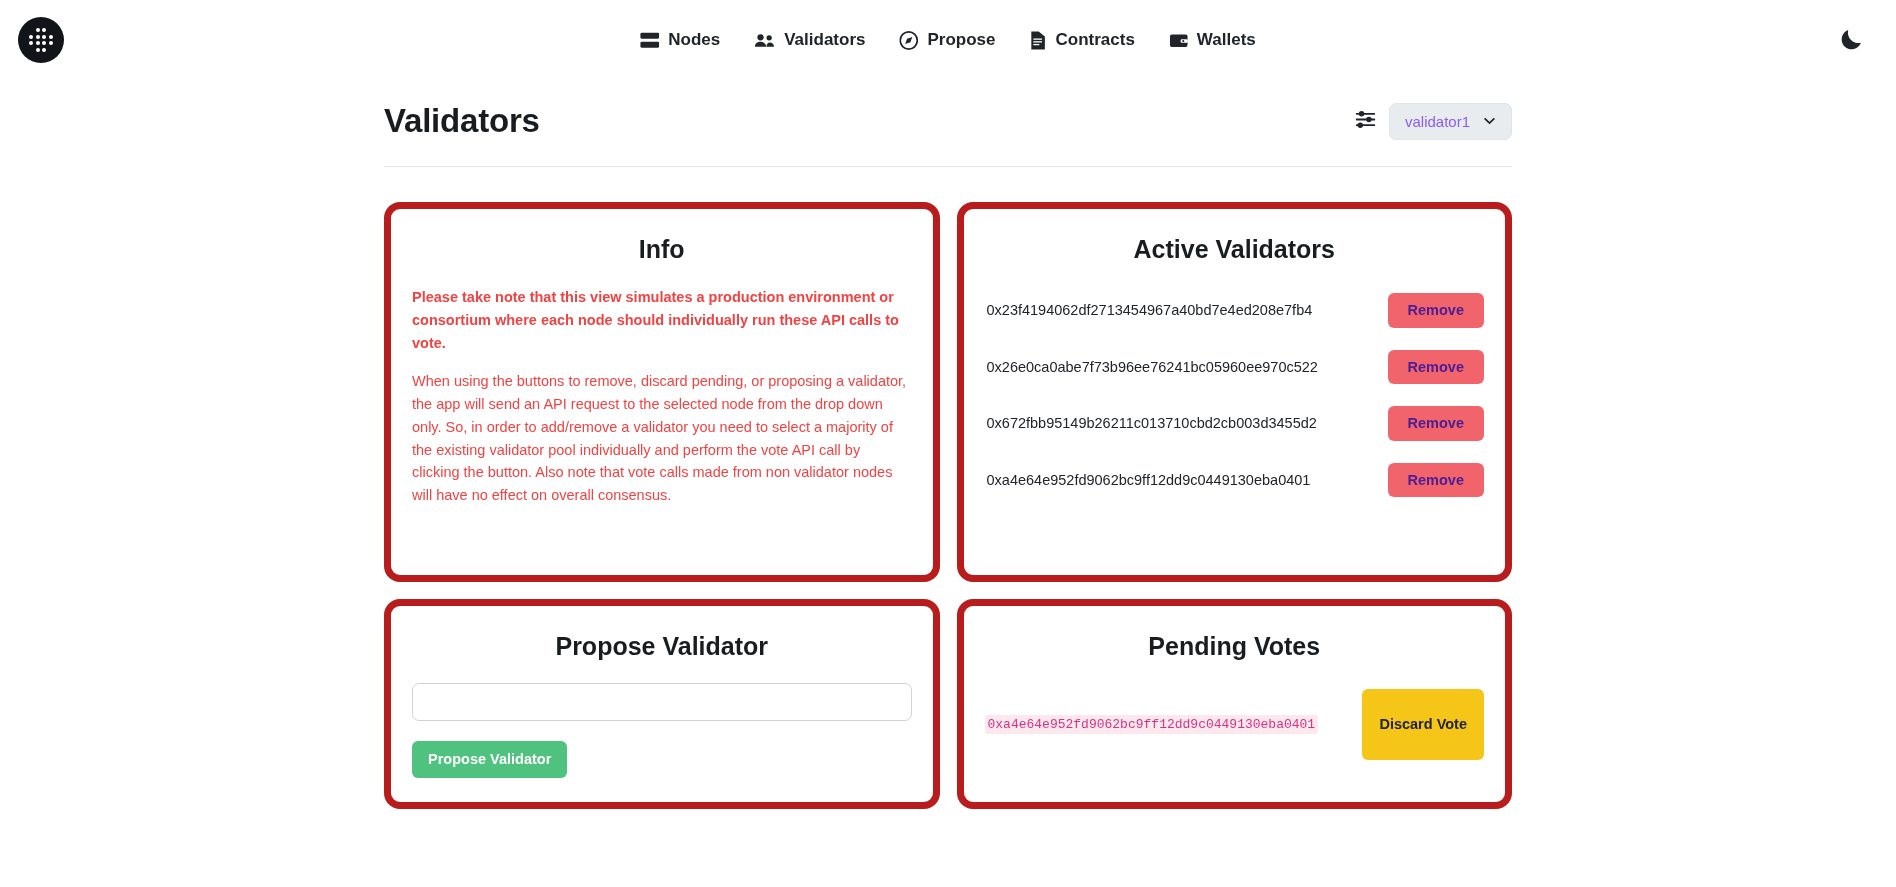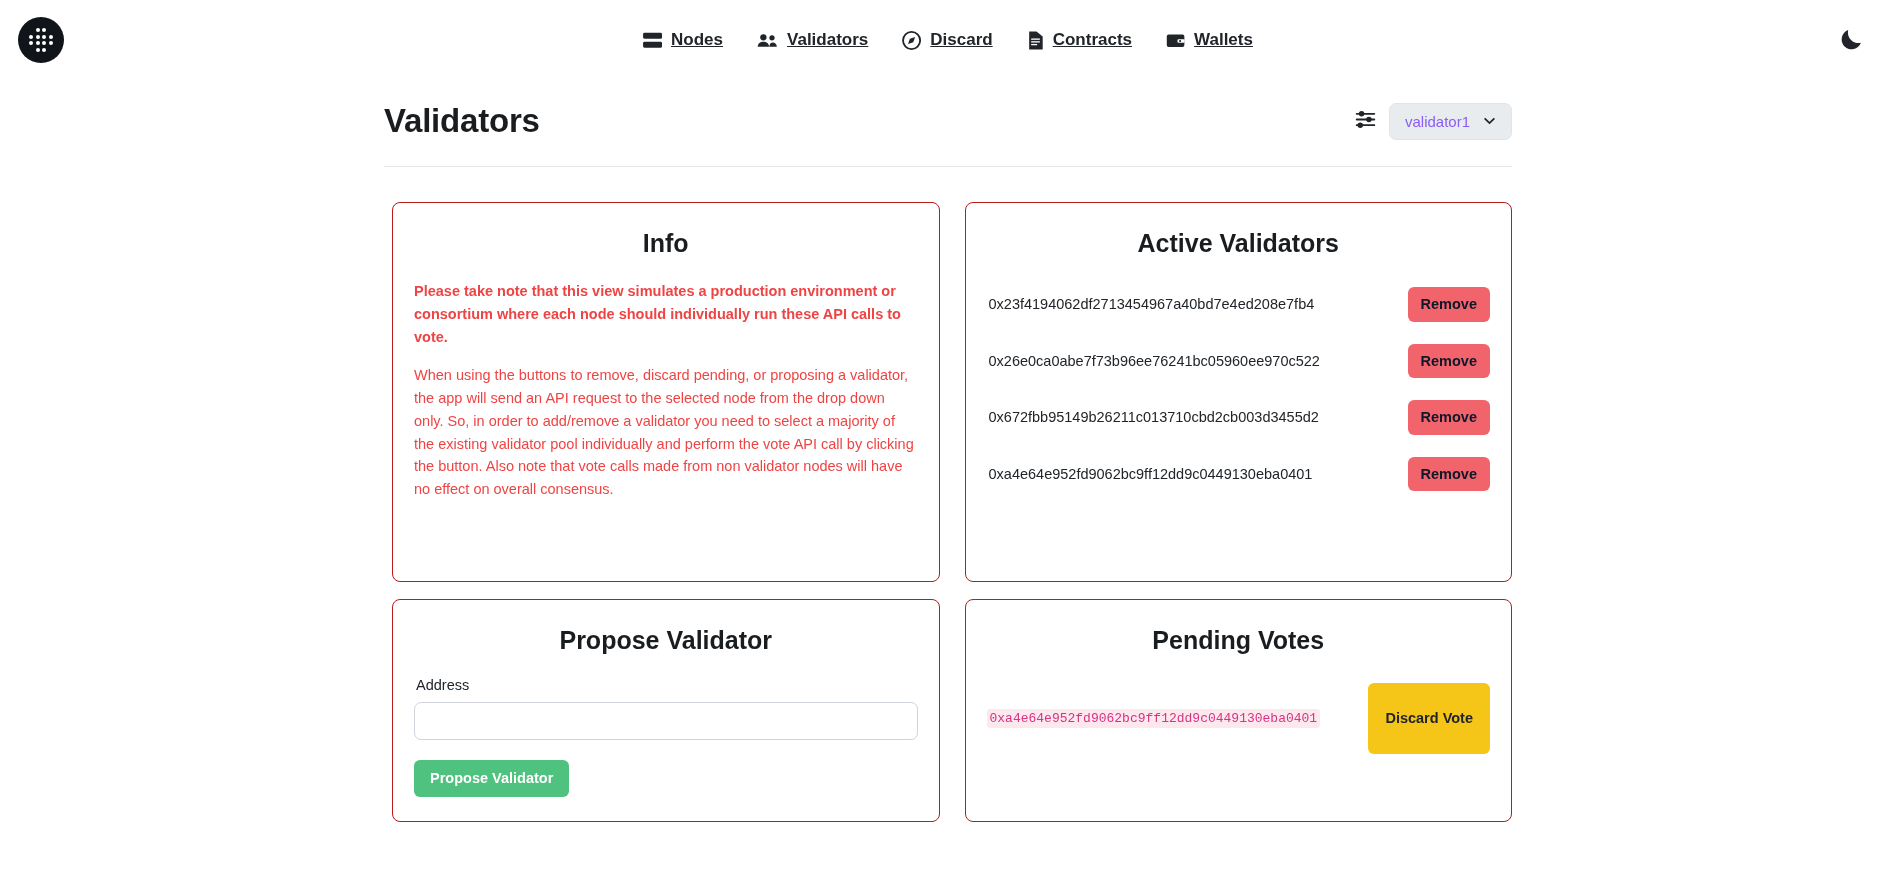--- a/index.html
+++ b/index.html
@@ -42,21 +42,20 @@
   }
   .brand-dots i.off { background: transparent; }
 
   .nav-center {
     position: absolute;
     left: 50%;
     transform: translateX(-50%);
     display: flex;
     align-items: center;
     gap: 34px;
-    text-decoration: underline;
   }
   .nav-item {
     display: flex;
     align-items: center;
     gap: 9px;
     font-size: 17px;
     font-weight: 600;
     color: #212529;
     cursor: pointer;
     white-space: nowrap;
@@ -115,25 +114,24 @@
   }
 
   
   .grid {
     display: grid;
     grid-template-columns: 1fr 1fr;
     gap: 17px;
     margin-top: 35px;
   }
   .card {
-    border: 1px solid #b91c1c;
-    border-radius: 8px;
+    border: 7px solid #b91c1c;
+    border-radius: 16px;
     background: #ffffff;
     padding: 20px 21px 24px 21px;
-    margin-left: 8px;
   }
   .card-title {
     text-align: center;
     font-size: 25px;
     font-weight: 700;
     margin: 6px 0 22px 0;
     color: #1a1d20;
   }
 
   
@@ -165,22 +163,22 @@
     border: none;
     border-radius: 6px;
     font-family: "Liberation Sans", sans-serif;
     font-size: 14.5px;
     font-weight: 700;
     cursor: pointer;
     line-height: 1;
   }
   .btn-remove {
     background: #f1646c;
-    color: #0f172a;
-    padding: 10px 13px;
+    color: #4c1d95;
+    padding: 10px 20px;
   }
   .btn-discard {
     background: #f5c518;
     color: #212529;
     padding: 28px 17px;
   }
   .btn-propose {
     background: #4ec27e;
     color: #ffffff;
     padding: 11px 16px;
@@ -270,21 +268,21 @@
       </span>
       <span>Validators</span>
     </div>
     <div class="nav-item">
       <span>
         <svg width="19" height="19" viewBox="0 0 16 16">
             <circle cx="8" cy="8" r="7.2" fill="none" stroke="#212529" stroke-width="1.5"></circle>
             <path d="M11 5 L6.6 6.6 L5 11 L9.4 9.4 Z" fill="#212529"></path>
           </svg>
       </span>
-      <span>Discard</span>
+      <span>Propose</span>
     </div>
     <div class="nav-item">
       <span>
         <svg width="17" height="19" viewBox="0 0 14 16" fill="#212529">
             <path d="M1.6 0.4h6.2L13 4.6v11H1.6z"></path>
             <rect x="3.3" y="6.3" width="7.3" height="1.1" fill="#fff"></rect>
             <rect x="3.3" y="8.6" width="7.3" height="1.1" fill="#fff"></rect>
             <rect x="3.3" y="10.9" width="5" height="1.1" fill="#fff"></rect>
           </svg>
       </span>
@@ -359,21 +357,20 @@
         <button class="btn btn-remove">Remove</button>
       </div>
       <div class="val-row">
         <span class="val-addr">0xa4e64e952fd9062bc9ff12dd9c0449130eba0401</span>
         <button class="btn btn-remove">Remove</button>
       </div>
     </div>
 
     <div class="card propose-card">
       <h2 class="card-title">Propose Validator</h2>
-      <label class="field-label">Address</label>
       <input class="addr-input" type="text" placeholder="" style="">
       <div class="propose-actions">
         <button class="btn btn-propose">Propose Validator</button>
       </div>
     </div>
 
     <div class="card pending-card">
       <h2 class="card-title">Pending Votes</h2>
       <div class="pending-row">
         <span class="pending-addr">0xa4e64e952fd9062bc9ff12dd9c0449130eba0401</span>

